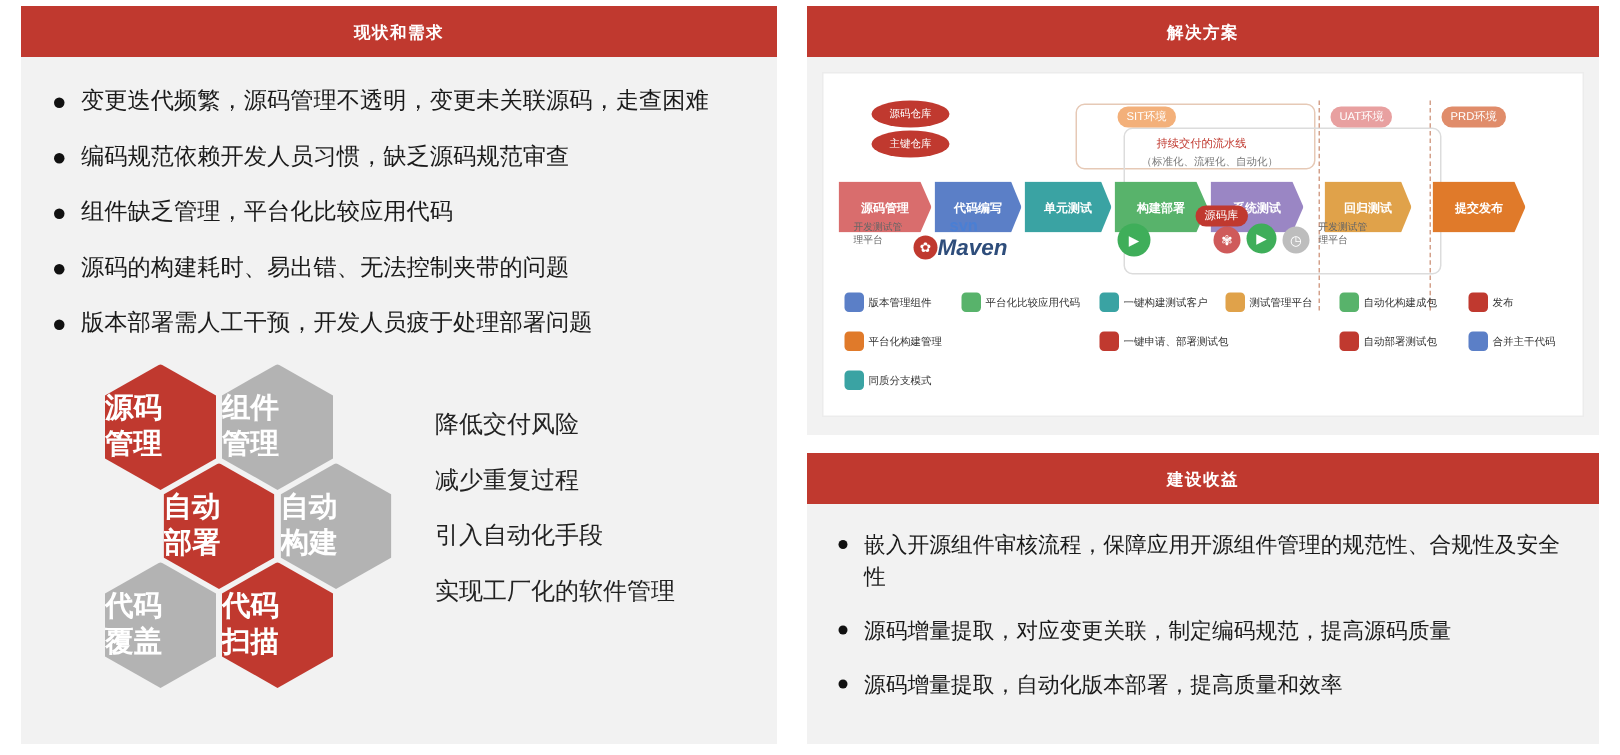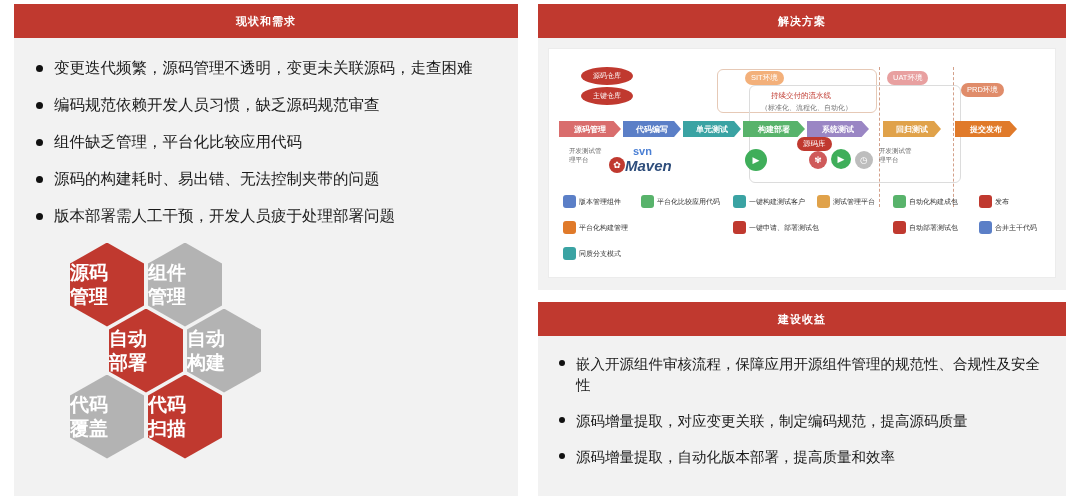--- a/index.html
+++ b/index.html
@@ -50,21 +50,21 @@
 
   
   #solution-panel{left:538px;top:4px;width:528px;height:286px;}
   .diagram{
     background:#ffffff;margin:10px;height:228px;position:relative;
     border:1px solid #ececec;overflow:hidden;
   }
 
   
   .arrow{
-    position:absolute;height:16px;display:flex;align-items:center;
+    position:absolute;height:34px;display:flex;align-items:center;
     justify-content:center;color:#fff;font-size:8px;font-weight:bold;
     white-space:nowrap;
     clip-path:polygon(0% 0%,88% 0%,100% 50%,88% 100%,0% 100%);
   }
   .tag{
     position:absolute;font-size:7.5px;border-radius:9px;
     padding:2px 6px;white-space:nowrap;text-align:center;
   }
   .ellipse{
     position:absolute;border-radius:50%;font-size:7px;color:#fff;
@@ -136,34 +136,40 @@
 
         <div class="hex gray" style="left:38px;top:132px;">
           <span><span>代码</span><br>
           <span>覆盖</span></span>
         </div>
         <div class="hex red" style="left:116px;top:132px;">
           <span><span>代码</span><br>
           <span>扫描</span></span>
         </div>
 
+        <div class="benefits">
+          <div>降低交付风险</div>
+          <div>减少重复过程</div>
+          <div>引入自动化手段</div>
+          <div>实现工厂化的软件管理</div>
+        </div>
       </div>
     </div>
   </section>
 
   <section class="panel" id="solution-panel">
     <div class="panel-title">解决方案</div>
     <div class="diagram">
 
       <div class="rrect" style="left:168px;top:20px;width:158px;height:42px;border-color:#e6c9b6;"></div>
       <div class="rrect" style="left:200px;top:36px;width:210px;height:96px;border-color:#dcdcdc;"></div>
 
       <div class="tag" style="left:196px;top:22px;background:#f3b07a;color:#fff;">SIT环境</div>
       <div class="tag" style="left:338px;top:22px;background:#e8a0a0;color:#fff;">UAT环境</div>
-      <div class="tag" style="left:412px;top:22px;background:#e08c6a;color:#fff;margin-top:12px;">PRD环境</div>
+      <div class="tag" style="left:412px;top:22px;background:#e08c6a;color:#fff;">PRD环境</div>
 
       <div style="position:absolute;left:222px;top:42px;font-size:7.5px;color:#c0392f;">持续交付的流水线</div>
       <div style="position:absolute;left:212px;top:54px;font-size:7px;color:#777;">（标准化、流程化、自动化）</div>
 
       <div class="ellipse" style="left:32px;top:18px;width:52px;height:18px;background:#c0392f;">源码仓库</div>
       <div class="ellipse" style="left:32px;top:38px;width:52px;height:18px;background:#c0392f;">主键仓库</div>
 
       <div class="vline" style="left:330px;top:18px;height:140px;"></div>
       <div class="vline" style="left:404px;top:18px;height:140px;"></div>
 

